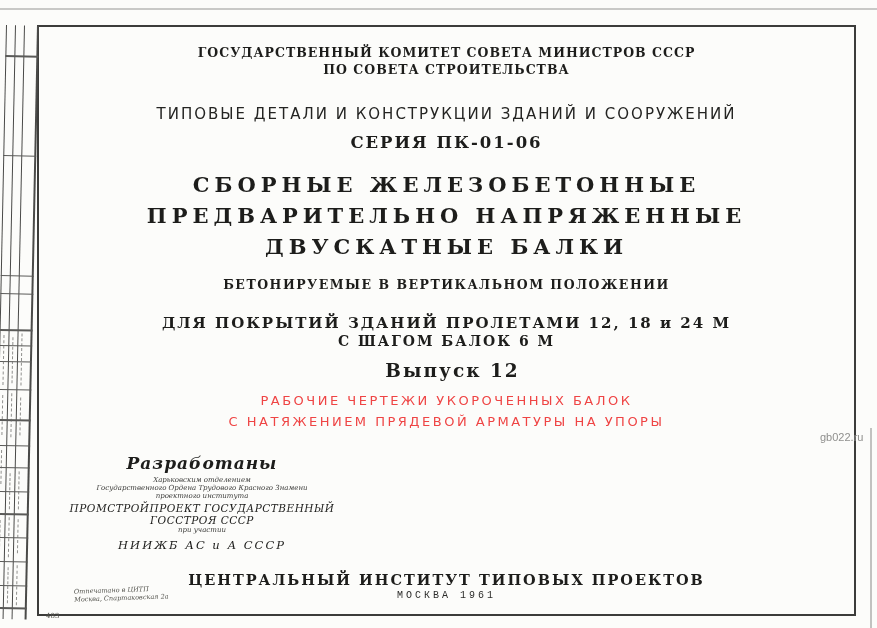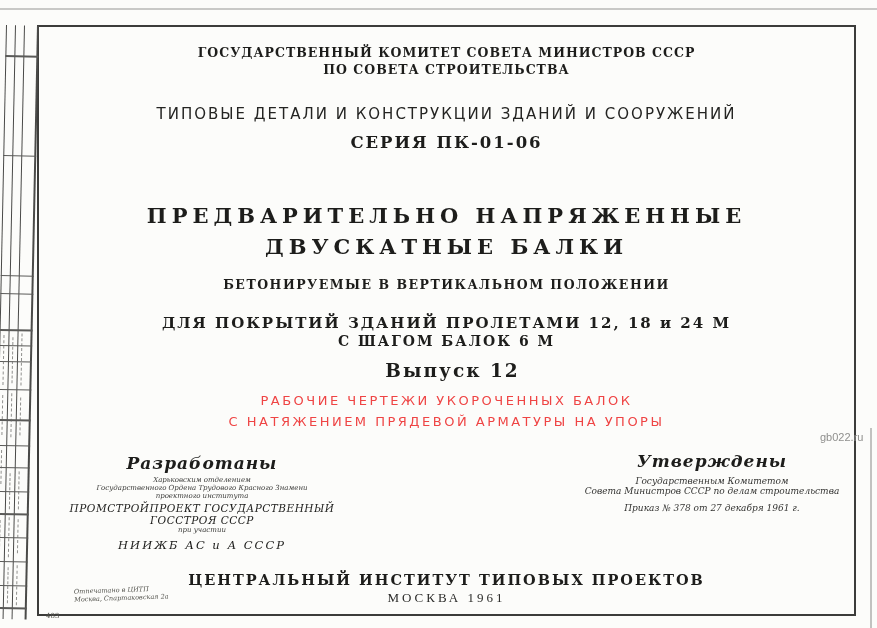--- a/index.html
+++ b/index.html
@@ -32,21 +32,21 @@
   .issue{font-weight:bold;font-size:18.5px;letter-spacing:2px;margin-left:6px;}
   .issuedesc{font-family:"DejaVu Sans",sans-serif;font-size:13px;letter-spacing:2.5px;color:#ef4444;}
   .blockL{left:42px;width:320px;text-align:center;}
   .blockR{left:562px;width:300px;text-align:center;}
   .handhead{font-style:italic;font-weight:bold;font-size:17px;letter-spacing:1px;}
   .tinyital{font-style:italic;font-size:7px;line-height:8px;color:#3a3a38;white-space:nowrap;}
   .smallital{font-style:italic;font-size:9px;color:#333331;white-space:nowrap;}
   .midital{font-style:italic;font-size:10.5px;letter-spacing:.5px;white-space:nowrap;}
   .niizhb{font-style:italic;font-size:11.5px;letter-spacing:2px;}
   .pubname{font-weight:bold;font-size:14.5px;letter-spacing:2px;}
-  .pubcity{font-family:Liberation Serif, serif;font-size:13px;letter-spacing:3px;color:#2c2c2a;}
+  .pubcity{font-family:Liberation Mono, monospace;font-size:10px;letter-spacing:3px;color:#2c2c2a;}
   .printnote{font-style:italic;font-size:6.5px;line-height:8px;color:#55554f;transform:rotate(-2deg);white-space:nowrap;}
   .sheetnum{font-size:7px;color:#55554f;}
   .watermark{font-family:Liberation Sans, sans-serif;font-size:11px;color:#8f8f8d;}
 </style>
 </head>
 <body>
 
 <div class="page">
 
   <div class="abs scan-top-edge"></div>
@@ -91,20 +91,21 @@
       <div class="scribble" style="left: 13px; top: 542px; height: 36px; transform: rotate(0deg);"></div>
       <div class="scribble" style="left: 22px; top: 540px; height: 40px; transform: rotate(0deg);"></div>
     </div>
 
   <div class="abs cline committee" style="top:45px">ГОСУДАРСТВЕННЫЙ КОМИТЕТ СОВЕТА МИНИСТРОВ СССР</div>
   <div class="abs cline committee" style="top:62px">ПО СОВЕТА СТРОИТЕЛЬСТВА</div>
 
   <div class="abs cline caption" style="top:105px">ТИПОВЫЕ ДЕТАЛИ И КОНСТРУКЦИИ ЗДАНИЙ И СООРУЖЕНИЙ</div>
   <div class="abs cline series" style="top:133px">СЕРИЯ ПК-01-06</div>
 
+  <div class="abs cline title" style="top:172px">СБОРНЫЕ ЖЕЛЕЗОБЕТОННЫЕ</div>
   <div class="abs cline title" style="top:203px">ПРЕДВАРИТЕЛЬНО НАПРЯЖЕННЫЕ</div>
   <div class="abs cline title" style="top:234px">ДВУСКАТНЫЕ БАЛКИ</div>
 
   <div class="abs cline castnote" style="top:277px">БЕТОНИРУЕМЫЕ В ВЕРТИКАЛЬНОМ ПОЛОЖЕНИИ</div>
 
   <div class="abs cline appline1" style="top:314px">ДЛЯ ПОКРЫТИЙ ЗДАНИЙ ПРОЛЕТАМИ 12, 18 и 24 М</div>
   <div class="abs cline appline2" style="top:333px">С ШАГОМ БАЛОК 6 М</div>
 
   <div class="abs cline issue" style="top:360px">Выпуск 12</div>
   <div class="abs cline issuedesc" style="top:393px">РАБОЧИЕ ЧЕРТЕЖИ УКОРОЧЕННЫХ БАЛОК</div>
@@ -114,26 +115,20 @@
     <div class="handhead">Разработаны</div>
     <div class="tinyital" style="margin-top:3px">Харьковским отделением</div>
     <div class="tinyital">Государственного Ордена Трудового Красного Знамени</div>
     <div class="tinyital">проектного института</div>
     <div class="midital" style="margin-top:2px">ПРОМСТРОЙПРОЕКТ ГОСУДАРСТВЕННЫЙ</div>
     <div class="midital">ГОССТРОЯ СССР</div>
     <div class="tinyital">при участии</div>
     <div class="niizhb" style="margin-top:4px">НИИЖБ  АС и А  СССР</div>
   </div>
 
-  <div class="abs blockR" style="top:451px">
-    <div class="handhead">Утверждены</div>
-    <div class="smallital" style="margin-top:5px">Государственным Комитетом</div>
-    <div class="smallital">Совета Министров СССР по делам строительства</div>
-    <div class="smallital" style="margin-top:7px">Приказ № 378   от 27 декабря 1961 г.</div>
-  </div>
 
   <div class="abs cline pubname" style="top:571px">ЦЕНТРАЛЬНЫЙ ИНСТИТУТ  ТИПОВЫХ ПРОЕКТОВ</div>
   <div class="abs cline pubcity" style="top:590px">МОСКВА  1961</div>
 
   <div class="abs printnote" style="left:74px;top:586px">
     <div>Отпечатано в ЦИТП</div>
     <div>Москва, Спартаковская 2а</div>
   </div>
   <div class="abs sheetnum" style="left:46px;top:612px">483</div>
   <div class="abs watermark" style="left:820px;top:431px">gb022.ru</div>

